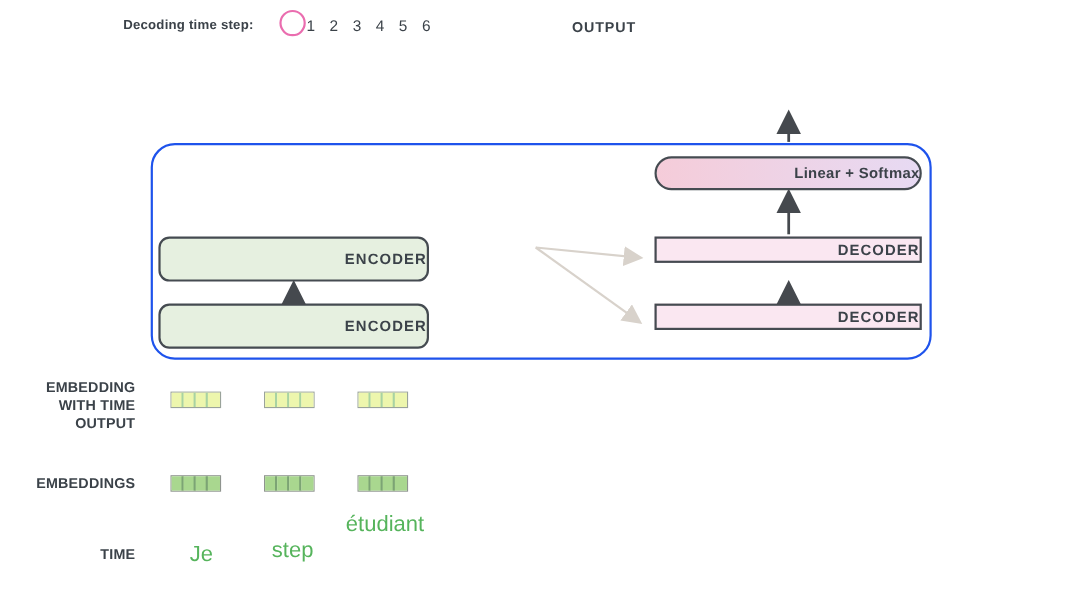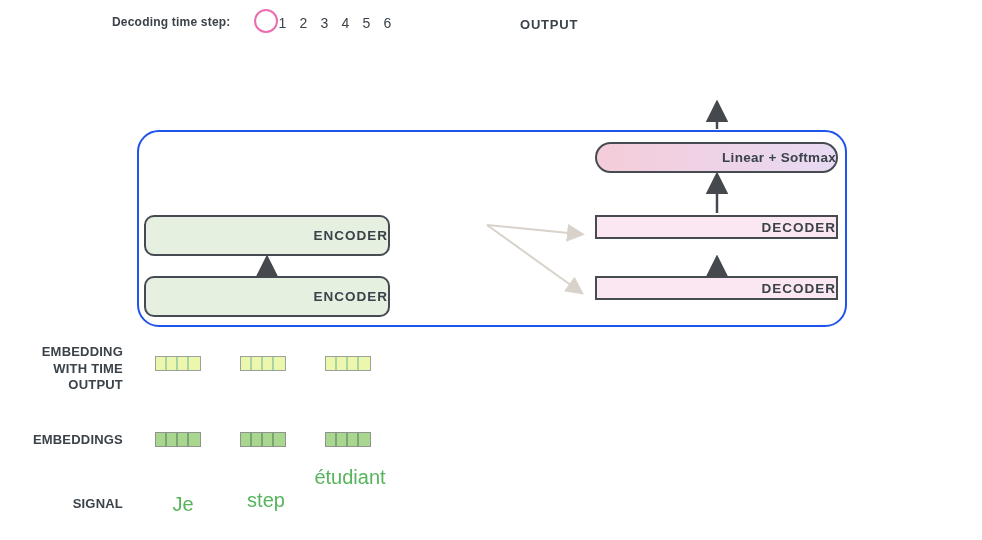--- a/index.html
+++ b/index.html
@@ -128,21 +128,21 @@
     <line x1="487" y1="225" x2="579" y2="234" stroke="#d8d2cb" stroke-width="2" marker-end="url(#ah-gray)"></line>
     <line x1="487" y1="225" x2="579" y2="291" stroke="#d8d2cb" stroke-width="2" marker-end="url(#ah-gray)"></line>
   </svg>
 
   <div class="side-label lbl-emb-time">
     <div>EMBEDDING</div>
     <div>WITH TIME</div>
     <div>OUTPUT</div>
   </div>
   <div class="side-label lbl-embeddings">EMBEDDINGS</div>
-  <div class="side-label lbl-input">SIGNAL</div>
+  <div class="side-label lbl-input">TIME</div>
 
   <div class="vec vec-time" style="left:155px">
     <div class="cell"></div>
       <div class="cell"></div>
       <div class="cell"></div>
       <div class="cell"></div>
   </div>
   <div class="vec vec-time" style="left:240px">
     <div class="cell"></div>
       <div class="cell"></div>

